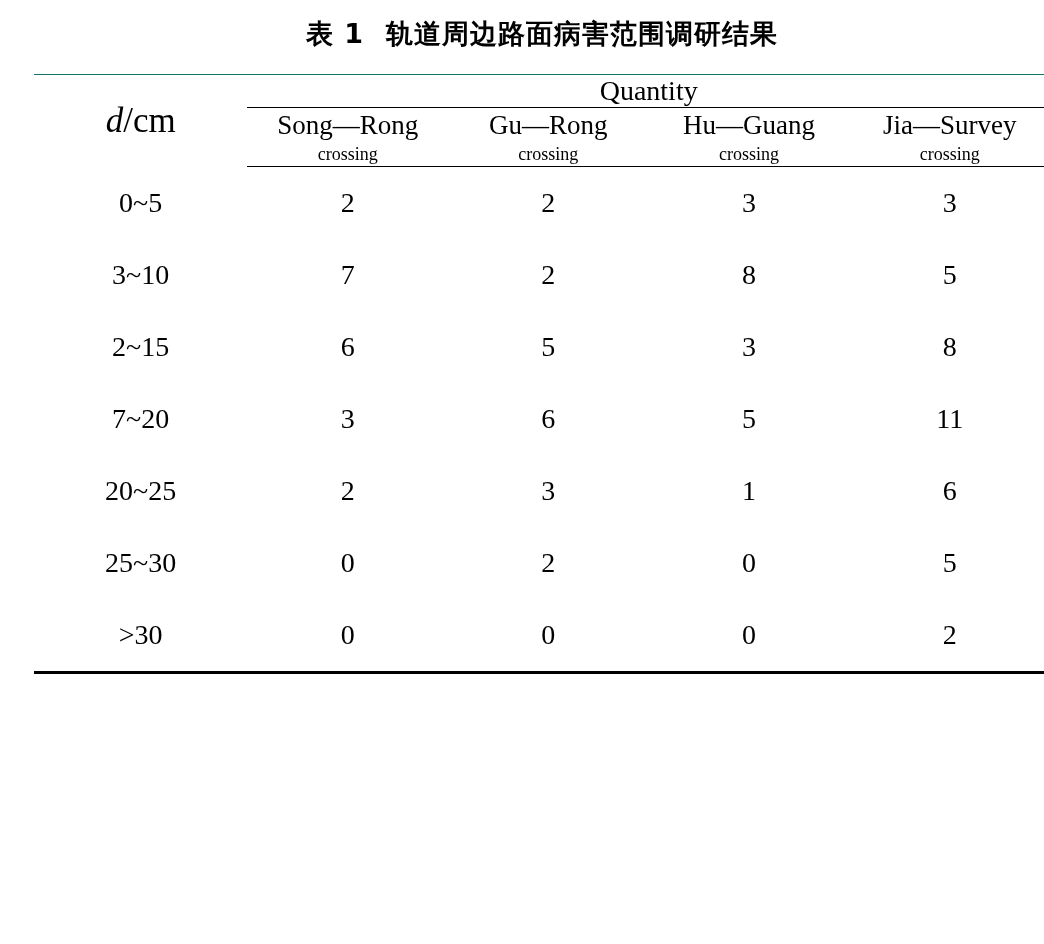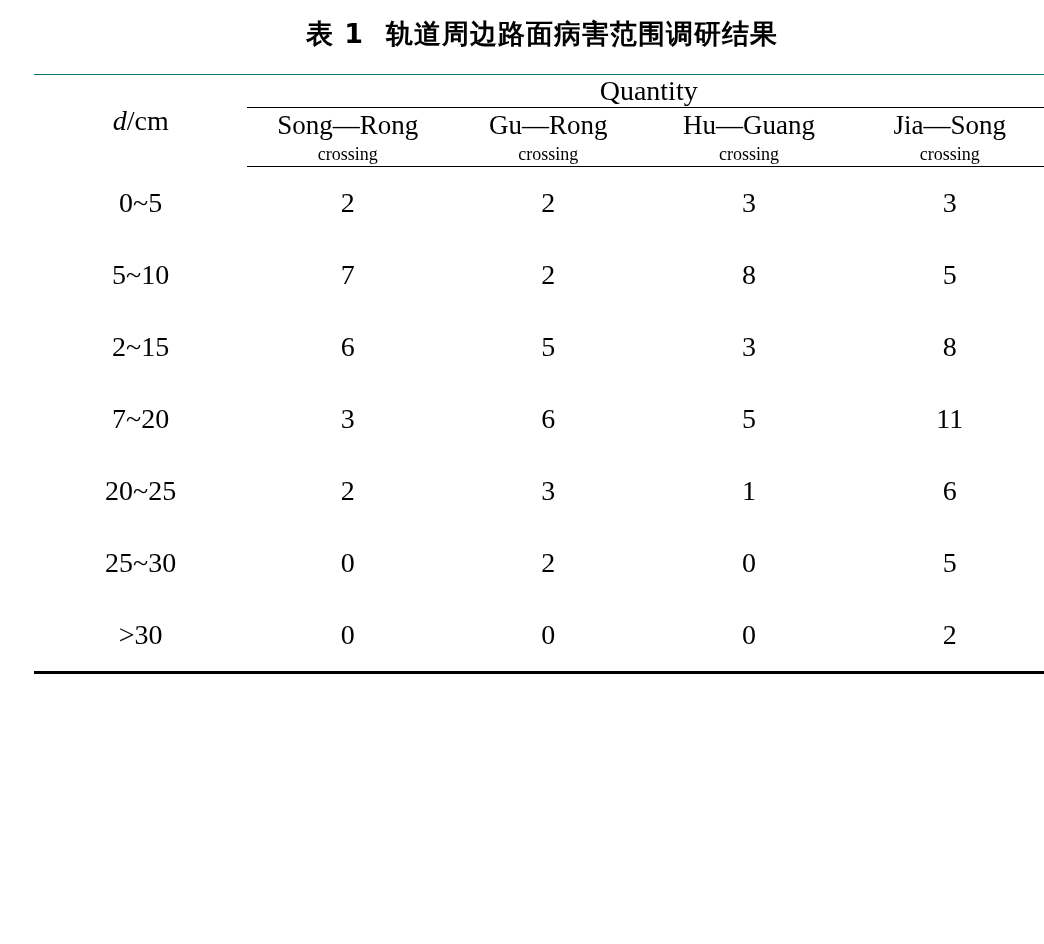--- a/index.html
+++ b/index.html
@@ -64,21 +64,21 @@
     border-top: 1px solid #0f766e;
   }
   .hdr-quantity {
     font-size: 28px;
     padding: 14px 0 16px 0;
   }
   .quantity-underline {
     border-bottom: 1.6px solid #000;
   }
   .hdr-dcm {
-    font-size: 28px;
+    font-size: 35px;
     vertical-align: middle;
   }
   .hdr-dcm i {
     font-style: italic;
   }
   .sub-head {
     font-size: 27px;
     line-height: 1.28;
     padding: 10px 2px 16px 2px;
   }
@@ -134,35 +134,35 @@
         </td>
         <td class="sub-head">
           <span>Gu—Rong</span>
           <span class="sub-line2">crossing</span>
         </td>
         <td class="sub-head">
           <span>Hu—Guang</span>
           <span class="sub-line2">crossing</span>
         </td>
         <td class="sub-head">
-          <span>Jia—Song</span>
+          <span>Jia—Survey</span>
           <span class="sub-line2">crossing</span>
         </td>
       </tr>
     </thead>
     <tbody>
       <tr>
         <td>0~5</td>
         <td>2</td>
         <td>2</td>
         <td>3</td>
         <td>3</td>
       </tr>
       <tr>
-        <td>5~10</td>
+        <td>3~10</td>
         <td>7</td>
         <td>2</td>
         <td>8</td>
         <td>5</td>
       </tr>
       <tr>
         <td>2~15</td>
         <td>6</td>
         <td>5</td>
         <td>3</td>

